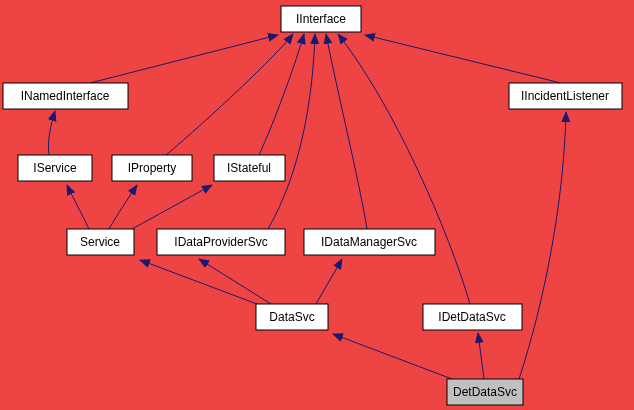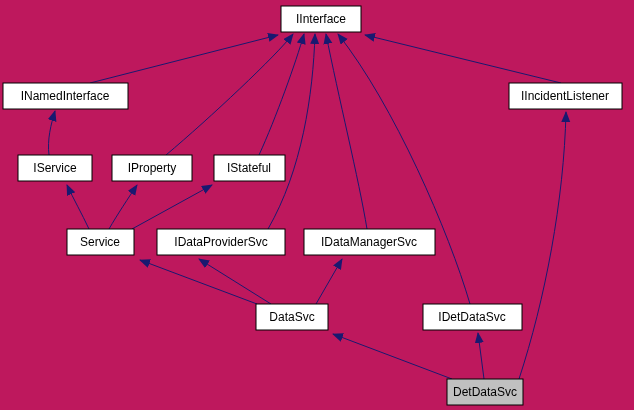--- a/index.html
+++ b/index.html
@@ -5,21 +5,21 @@
   html, body {
     margin: 0;
     padding: 0;
     background: #ffffff;
     font-family: "Liberation Sans", sans-serif;
   }
   .diagram-wrap {
     position: relative;
     width: 634px;
     height: 410px;
-    background: #be185d;
+    background: #ef4444;
     overflow: hidden;
   }
   svg { display: block; }
   .edge {
     fill: none;
     stroke: #191970;
     stroke-width: 1;
   }
   .node rect {
     fill: #ffffff;

